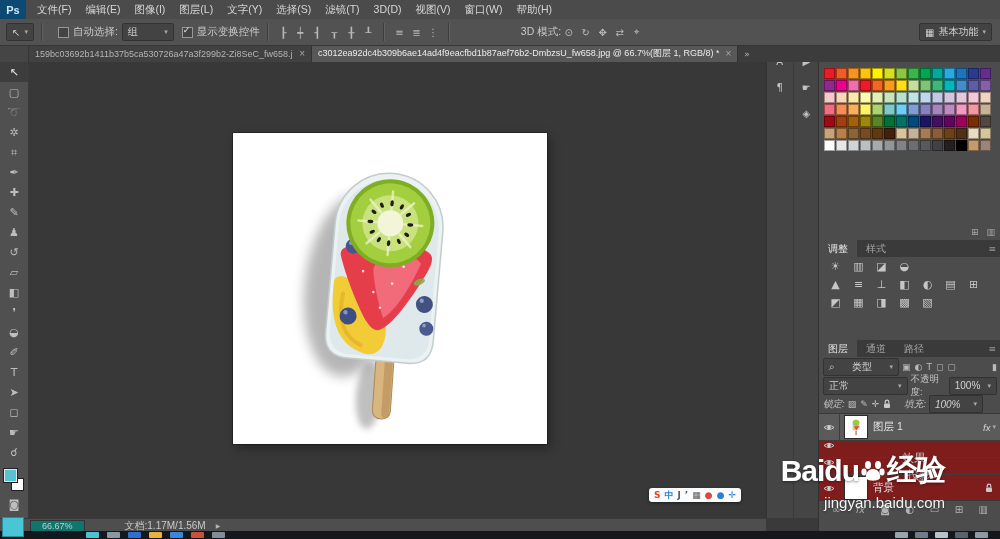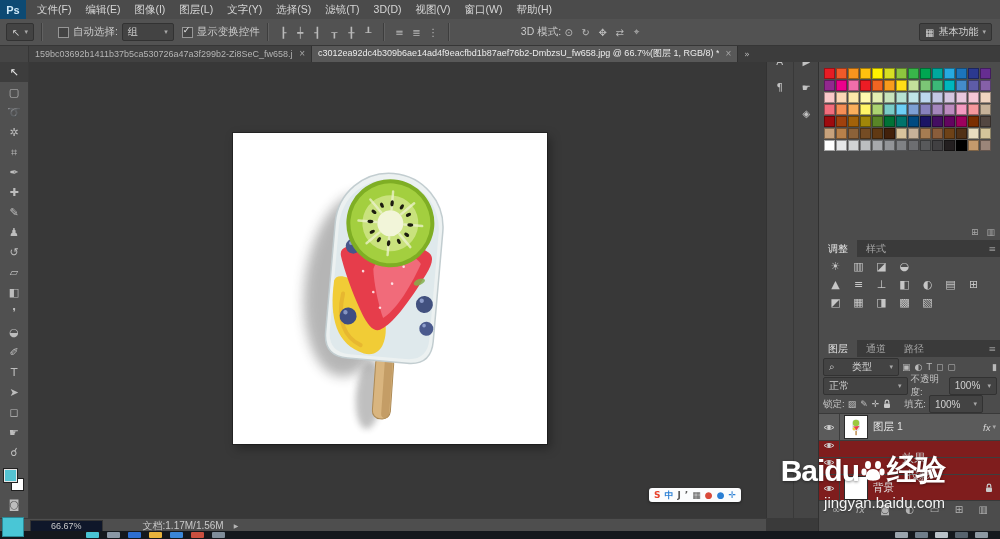--- a/index.html
+++ b/index.html
@@ -83,21 +83,21 @@
 
   #swatch-grid{margin:6px 0 0 5px;display:grid;grid-template-columns:repeat(14,12px);grid-auto-rows:12px;}
   .swatch{width:11px;height:11px;border:1px solid rgba(0,0,0,.35);box-sizing:border-box;}
   .panel-footer{position:absolute;right:6px;bottom:3px;display:flex;gap:8px;color:#a8a8a8;font-size:9px;}
 
   .adj-label{font-size:10.5px;color:#cfcfcf;margin:4px 0 2px 7px;}
   .adj-row{display:flex;padding:0 5px;height:18px;align-items:center;}
   .adj-icon{width:23px;text-align:center;color:#c6c6c6;font-size:11px;}
 
   .lp-row{display:flex;align-items:center;height:19px;padding:0 4px;gap:3px;font-size:9.5px;color:#c5c5c5;}
-  .lp-row.lock{height:18px;}
+  .lp-row.lock{height:18px;font-style:italic;}
   .dd{justify-content:space-between;}
   .filter-combo{width:64px;}
   .filter-icons{display:inline-flex;gap:4px;color:#b9b9b9;font-size:9px;}
   .lp-toggle{margin-left:auto;color:#b9b9b9;font-size:9px;}
   .blend-dd{width:84px;}
   .pct-dd{width:42px;}
   .lock-icons{display:inline-flex;gap:4px;align-items:center;color:#c0c0c0;font-size:9px;}
 
   #layer-list{background:#7f1d1d;border-top:1px solid #393939;height:86px;overflow:hidden;}
   .layer-row{display:flex;align-items:center;height:26px;border-bottom:1px solid #3c3c3c;}
@@ -116,21 +116,21 @@
   .sub-ind2{margin-left:18px;}
   .lock-right{margin-left:auto;margin-right:8px;display:flex;align-items:center;}
   #layers-bottom{height:17px;border-top:1px solid #383838;display:flex;align-items:center;
                  justify-content:space-between;padding:0 13px;color:#b5b5b5;font-size:10px;}
   .lb-icon{font-size:10px;} .lb-icon.fx{font-style:italic;font-size:9.5px;}
 
   
   #statusbar{position:absolute;left:0;top:518px;width:766px;height:13px;background:#4e4e4e;
              border-top:1px solid #3a3a3a;display:flex;align-items:center;font-size:9.5px;
              color:#c9c9c9;z-index:3;}
-  #zoom-box{margin-left:30px;background:#0f172a;border:1px solid #343434;padding:0 20px;height:10px;
+  #zoom-box{margin-left:30px;background:#0f766e;border:1px solid #343434;padding:0 11px;height:10px;
             line-height:10px;font-size:9px;}
   #doc-info{margin-left:40px;font-size:10px;}
   #status-play{margin-left:10px;font-size:6px;color:#b5b5b5;}
 
   
   #taskbar{position:absolute;left:0;top:531px;width:1000px;height:8px;background:#14181d;z-index:6;
            display:flex;align-items:center;}
   #tb-left{display:flex;gap:8px;margin-left:86px;}
   #tb-right{display:flex;gap:7px;margin-left:auto;margin-right:12px;}
   .tb-icon{width:13px;height:6px;border-radius:1px;}

